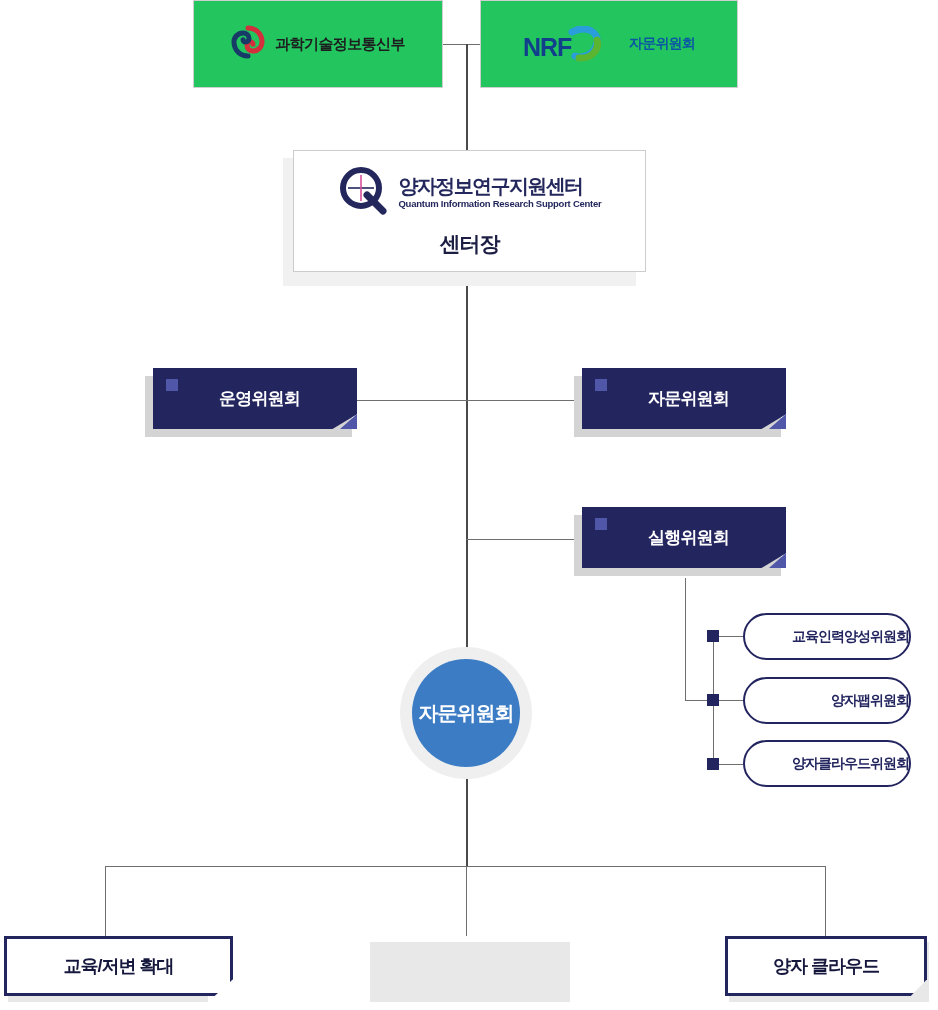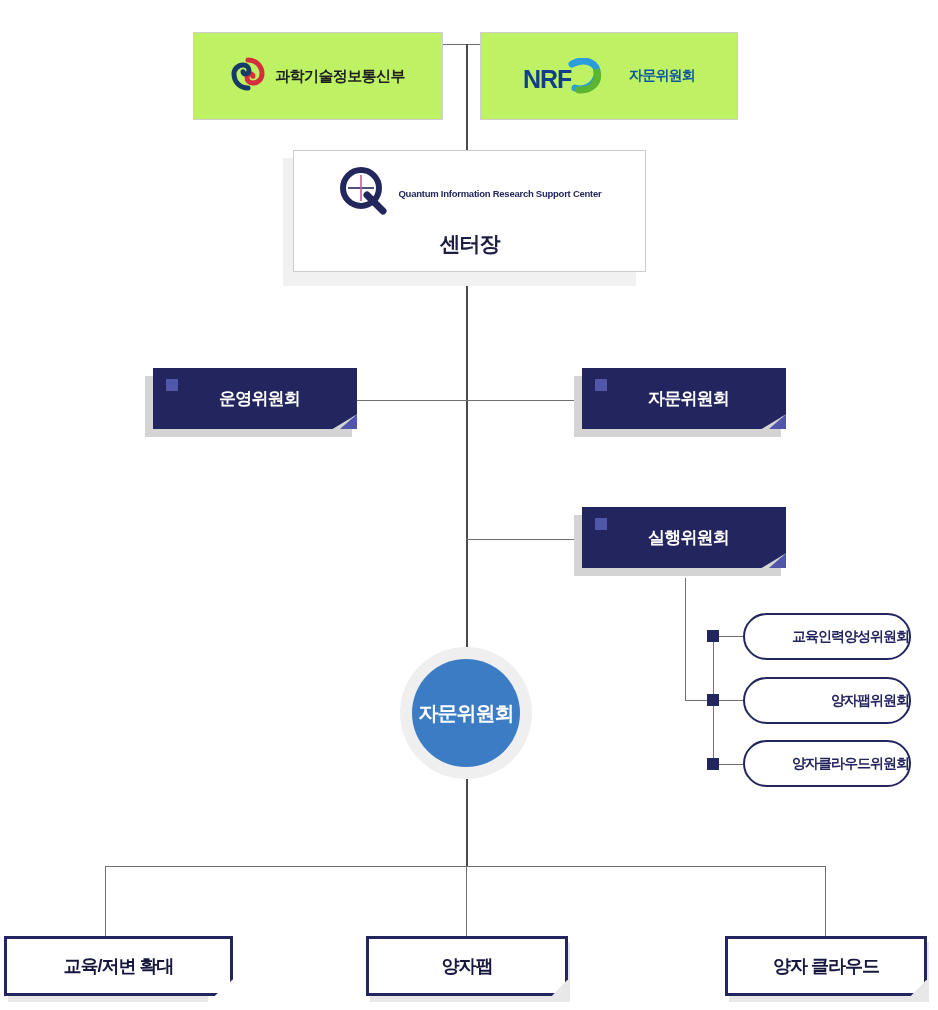--- a/index.html
+++ b/index.html
@@ -24,27 +24,26 @@
     position: absolute;
     background: #6f6f6f;
   }
   .line.v { width: 1px; }
   .line.h { height: 1px; }
   .line.thick.v { width: 2px; background: #4a4a4a; }
 
   
   .agency-box {
     position: absolute;
-    background: #bef264;
+    background: #22c55e;
     border: 1px solid #cfcfcf;
     box-sizing: border-box;
     display: flex;
     align-items: center;
     justify-content: center;
-    margin-top: 32px;
   }
   .agency-inner {
     display: flex;
     align-items: center;
     gap: 10px;
   }
   .agency-label {
     font-size: 15px;
     font-weight: 700;
     color: #1d1d1f;
@@ -279,20 +278,21 @@
       <span>
         <svg width="52" height="52" viewBox="0 0 52 52" aria-hidden="true">
           <circle cx="24" cy="24" r="18" fill="none" stroke="#23275c" stroke-width="6"></circle>
           <circle cx="24" cy="24" r="13" fill="#ffffff"></circle>
           <line x1="11" y1="24" x2="37" y2="24" stroke="#23275c" stroke-width="1.6"></line>
           <line x1="24" y1="11" x2="24" y2="37" stroke="#d94f9c" stroke-width="1.6"></line>
           <line x1="30" y1="31" x2="46" y2="47" stroke="#23275c" stroke-width="7" stroke-linecap="round"></line>
         </svg>
       </span>
       <span class="logo-text-block">
+        <span class="logo-kr">양자정보연구지원센터</span>
         <span class="logo-en">Quantum Information Research Support Center</span>
       </span>
     </div>
     <div class="center-title">센터장</div>
   </div>
 
   <div class="navy-shadow" style="left:145px; top:376px; width:207px; height:61px;"></div>
   <div class="navy-box" style="left:153px; top:368px; width:204px; height:61px;">
     <span class="marker"></span>
     <span class="navy-label">운영위원회</span>
@@ -332,22 +332,19 @@
   <div class="circle-main" style="left:412px; top:659px; width:108px; height:108px;">
     <span class="circle-label">자문위원회</span>
   </div>
 
   <div class="bottom-shadow" style="left:8px; top:942px; width:200px; height:60px;"></div>
   <div class="bottom-box" style="left:4px; top:936px; width:229px; height:60px;">
     <span class="bottom-label">교육/저변 확대</span>
   </div>
 
   <div class="bottom-shadow" style="left:370px; top:942px; width:200px; height:60px;"></div>
-  <div class="bottom-box" style="left:366px; top:936px; width:202px; height:60px;">
-    <span class="bottom-label">양자팹</span>
-  </div>
 
   <div class="bottom-shadow" style="left:729px; top:942px; width:200px; height:60px;"></div>
   <div class="bottom-box" style="left:725px; top:936px; width:202px; height:60px;">
     <span class="bottom-label">양자 클라우드</span>
   </div>
 
 </div>
 
 </body></html>

